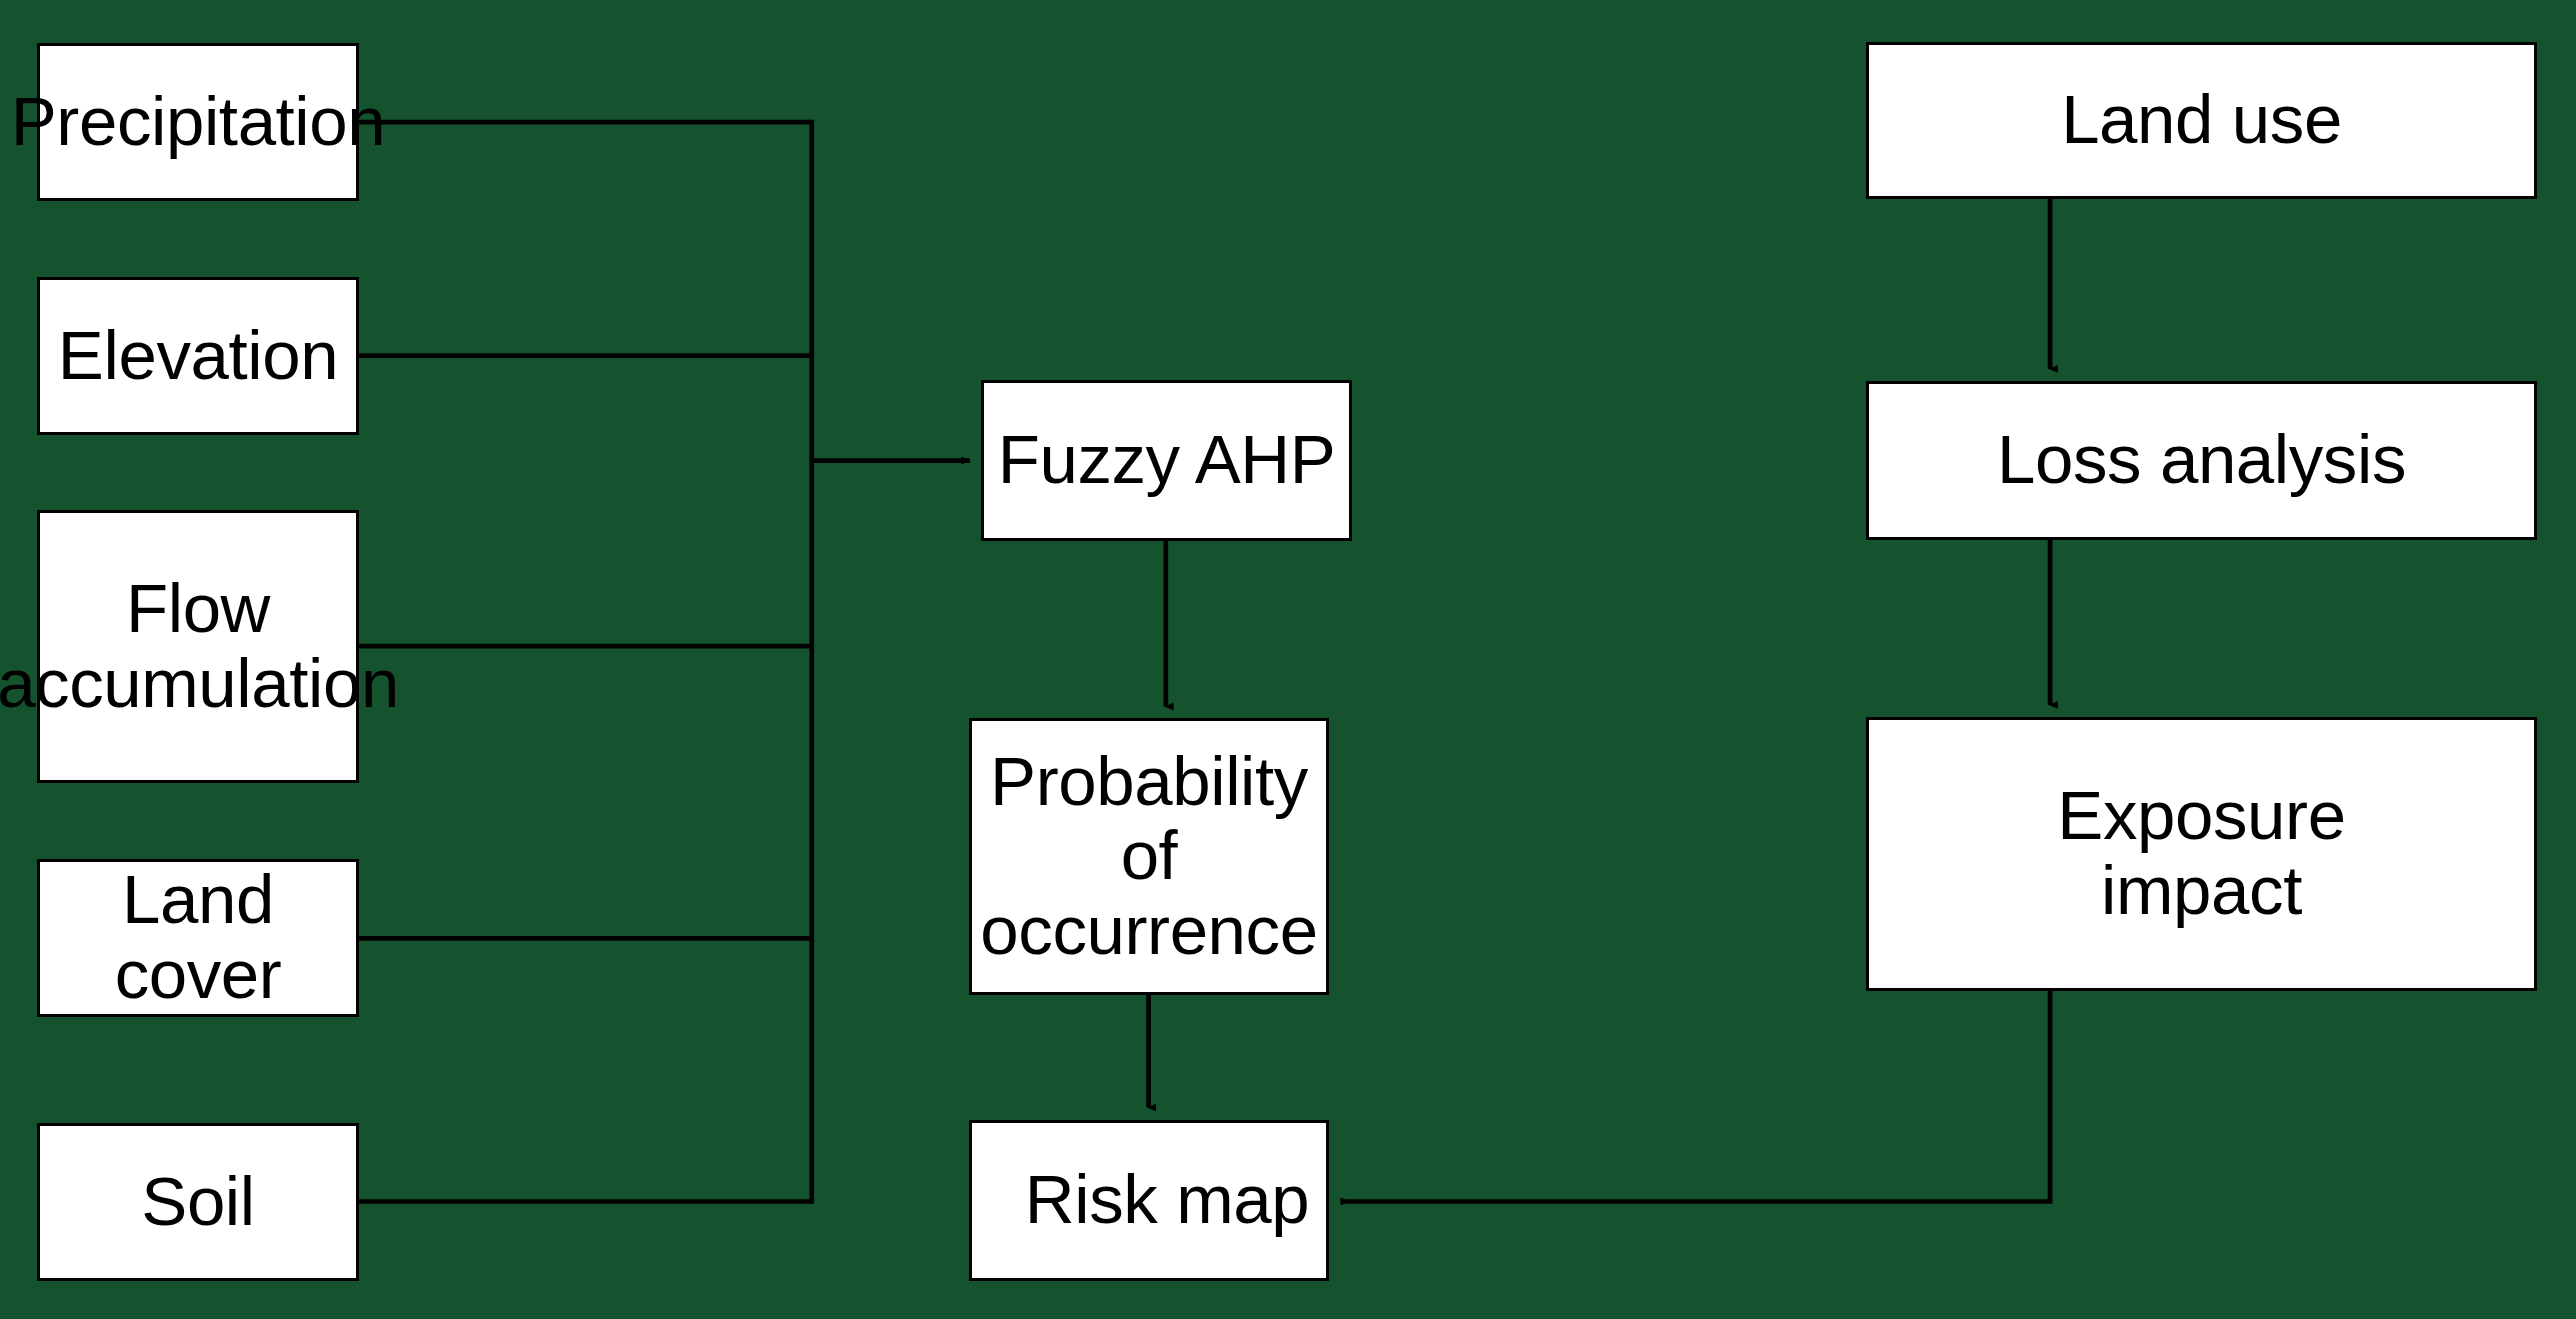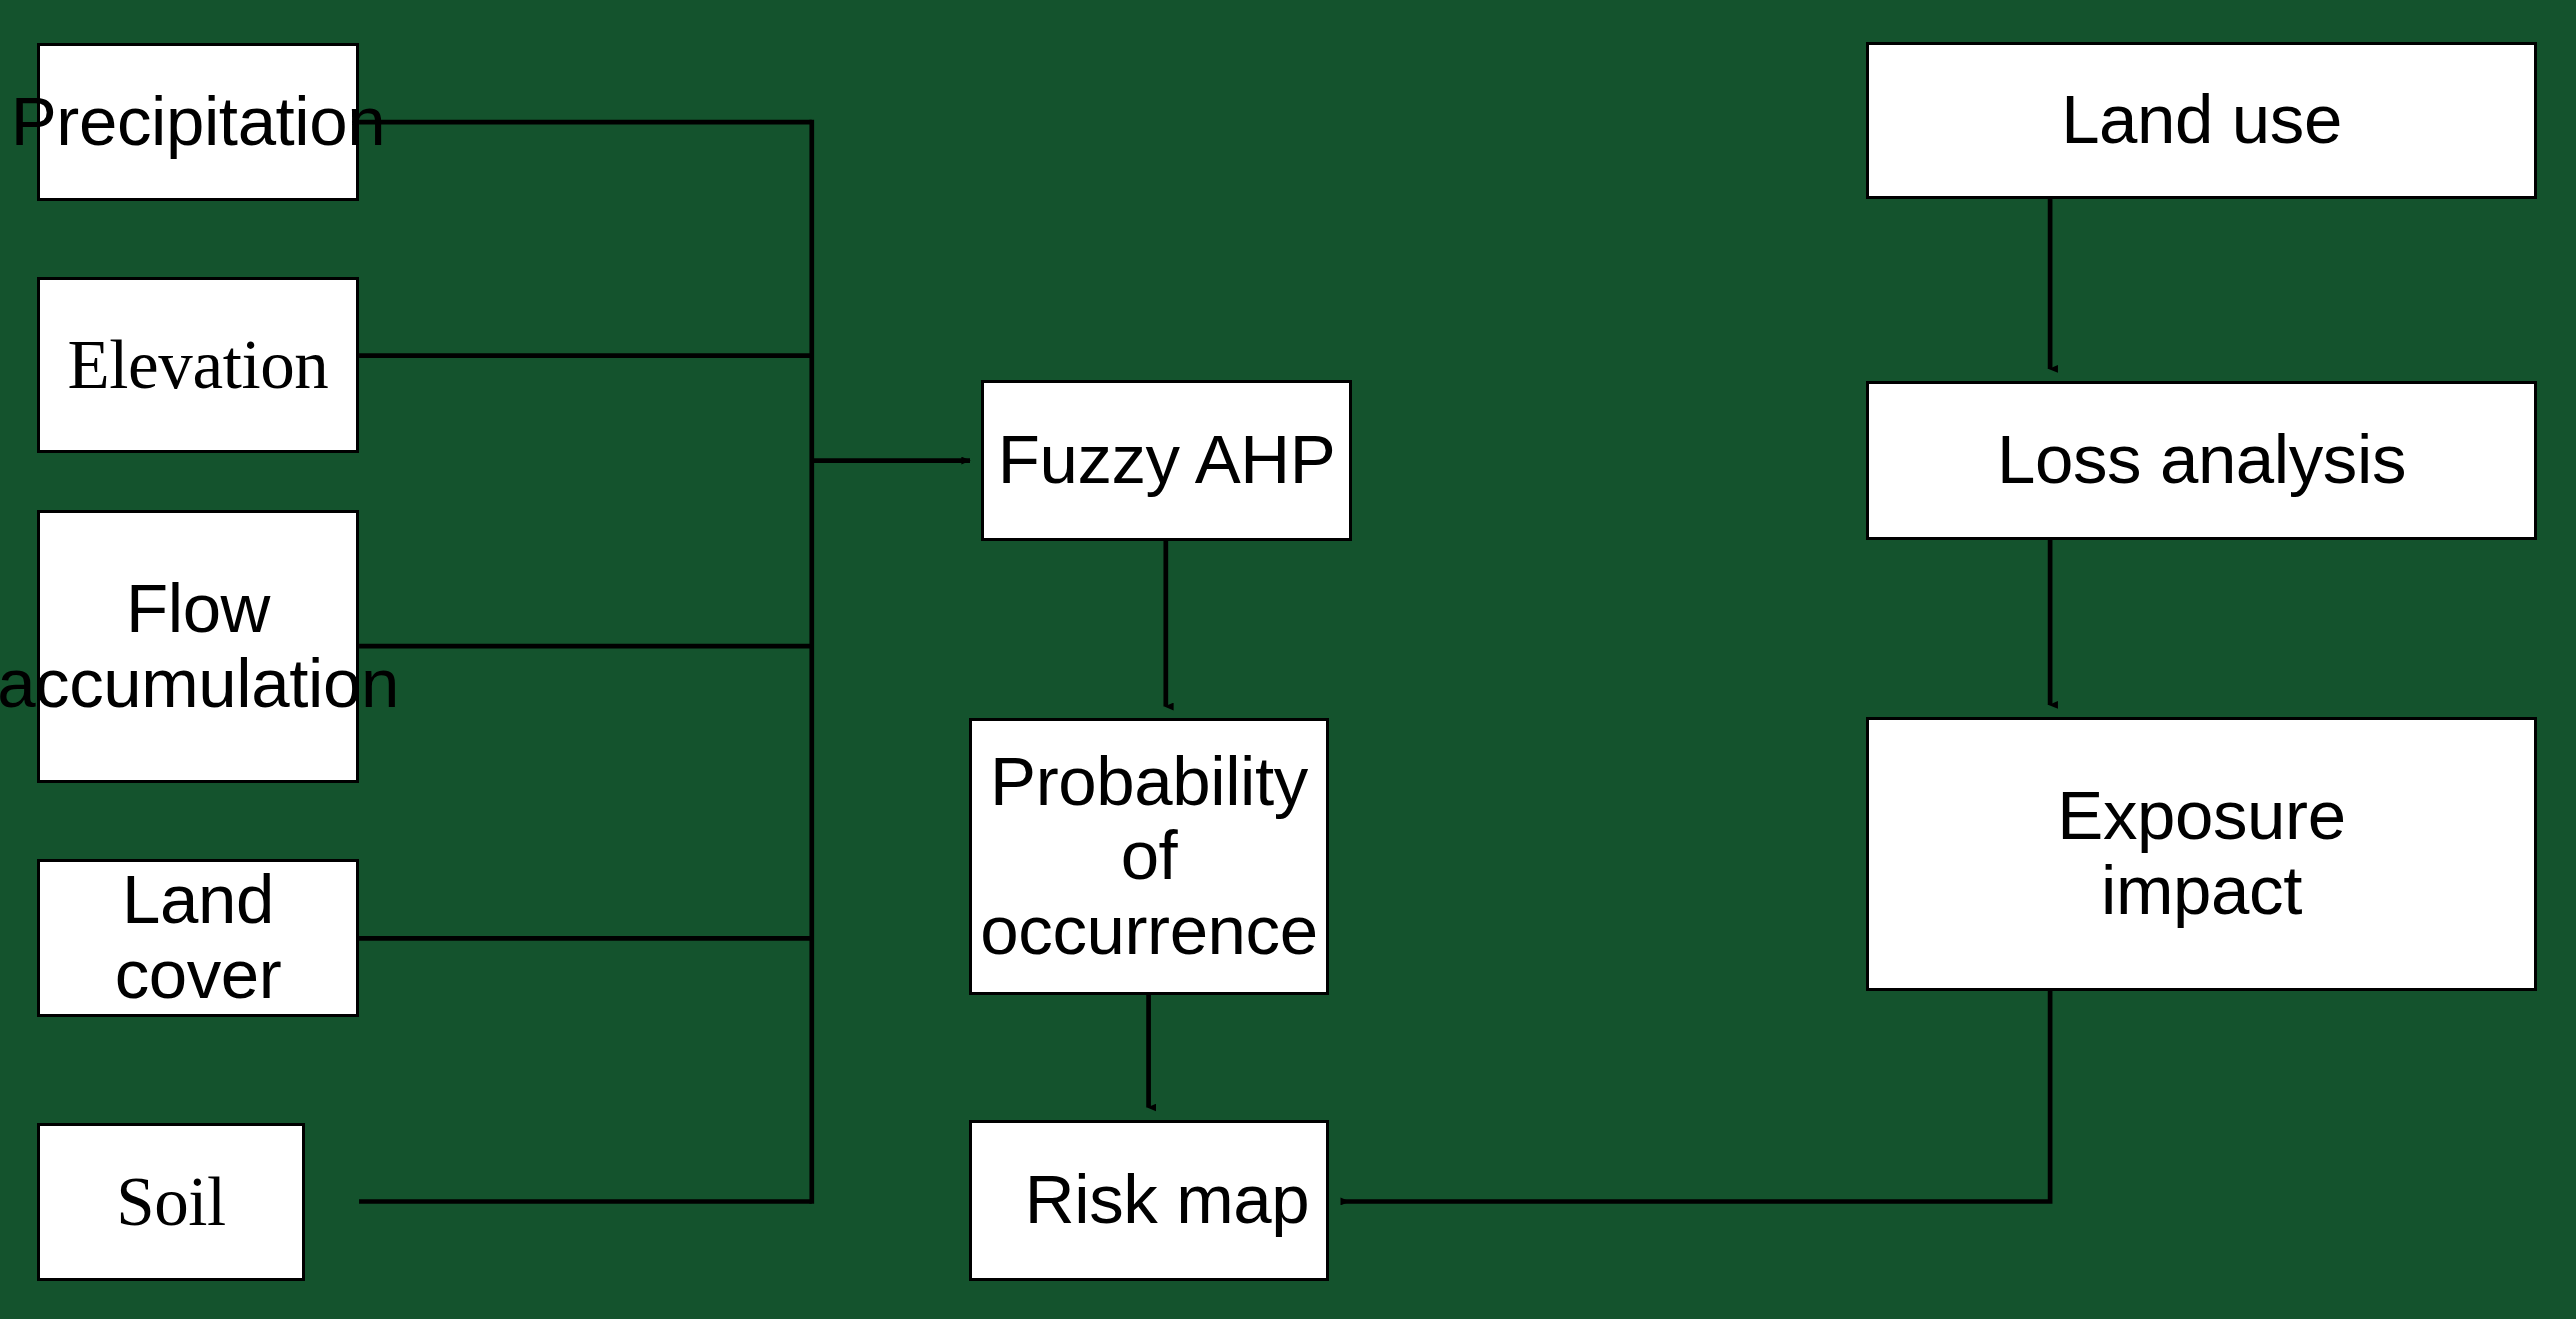--- a/index.html
+++ b/index.html
@@ -61,34 +61,34 @@
 
     <line x1="2617" y1="689" x2="2617" y2="900" stroke="#000" stroke-width="6" marker-end="url(#arrowDown)"></line>
 
     <path d="M 2617 1265 L 2617 1534 L 1712 1534" stroke="#000" stroke-width="6" fill="none" marker-end="url(#arrowLeft)"></path>
   </svg>
 
   <div class="node" style="left:37px;  top:43px;   width:322px; height:158px;">
     <span>Precipitation</span>
   </div>
 
-  <div class="node" style="left:37px;  top:277px;  width:322px; height:176px;font-family:Liberation Serif, serif;">
+  <div class="node" style="left:37px;  top:277px;  width:322px; height:158px;">
     <span>Elevation</span>
   </div>
 
   <div class="node" style="left:37px;  top:859px; width:322px; height:158px;">
     <span>Land cover</span>
   </div>
 
   <div class="node" style="left:37px;  top:510px;  width:322px; height:273px;">
     <span>Flow
 accumulation</span>
   </div>
 
-  <div class="node" style="left:37px;  top:1123px; width:268px; height:158px;font-family:Liberation Serif, serif;">
+  <div class="node" style="left:37px;  top:1123px; width:322px; height:158px;">
     <span>Soil</span>
   </div>
 
   <div class="node" style="left:981px; top:380px;  width:371px; height:161px;">
     <span>Fuzzy AHP</span>
   </div>
 
   <div class="node" style="left:969px; top:718px;  width:360px; height:277px;">
     <span>Probability of
 occurrence</span>

